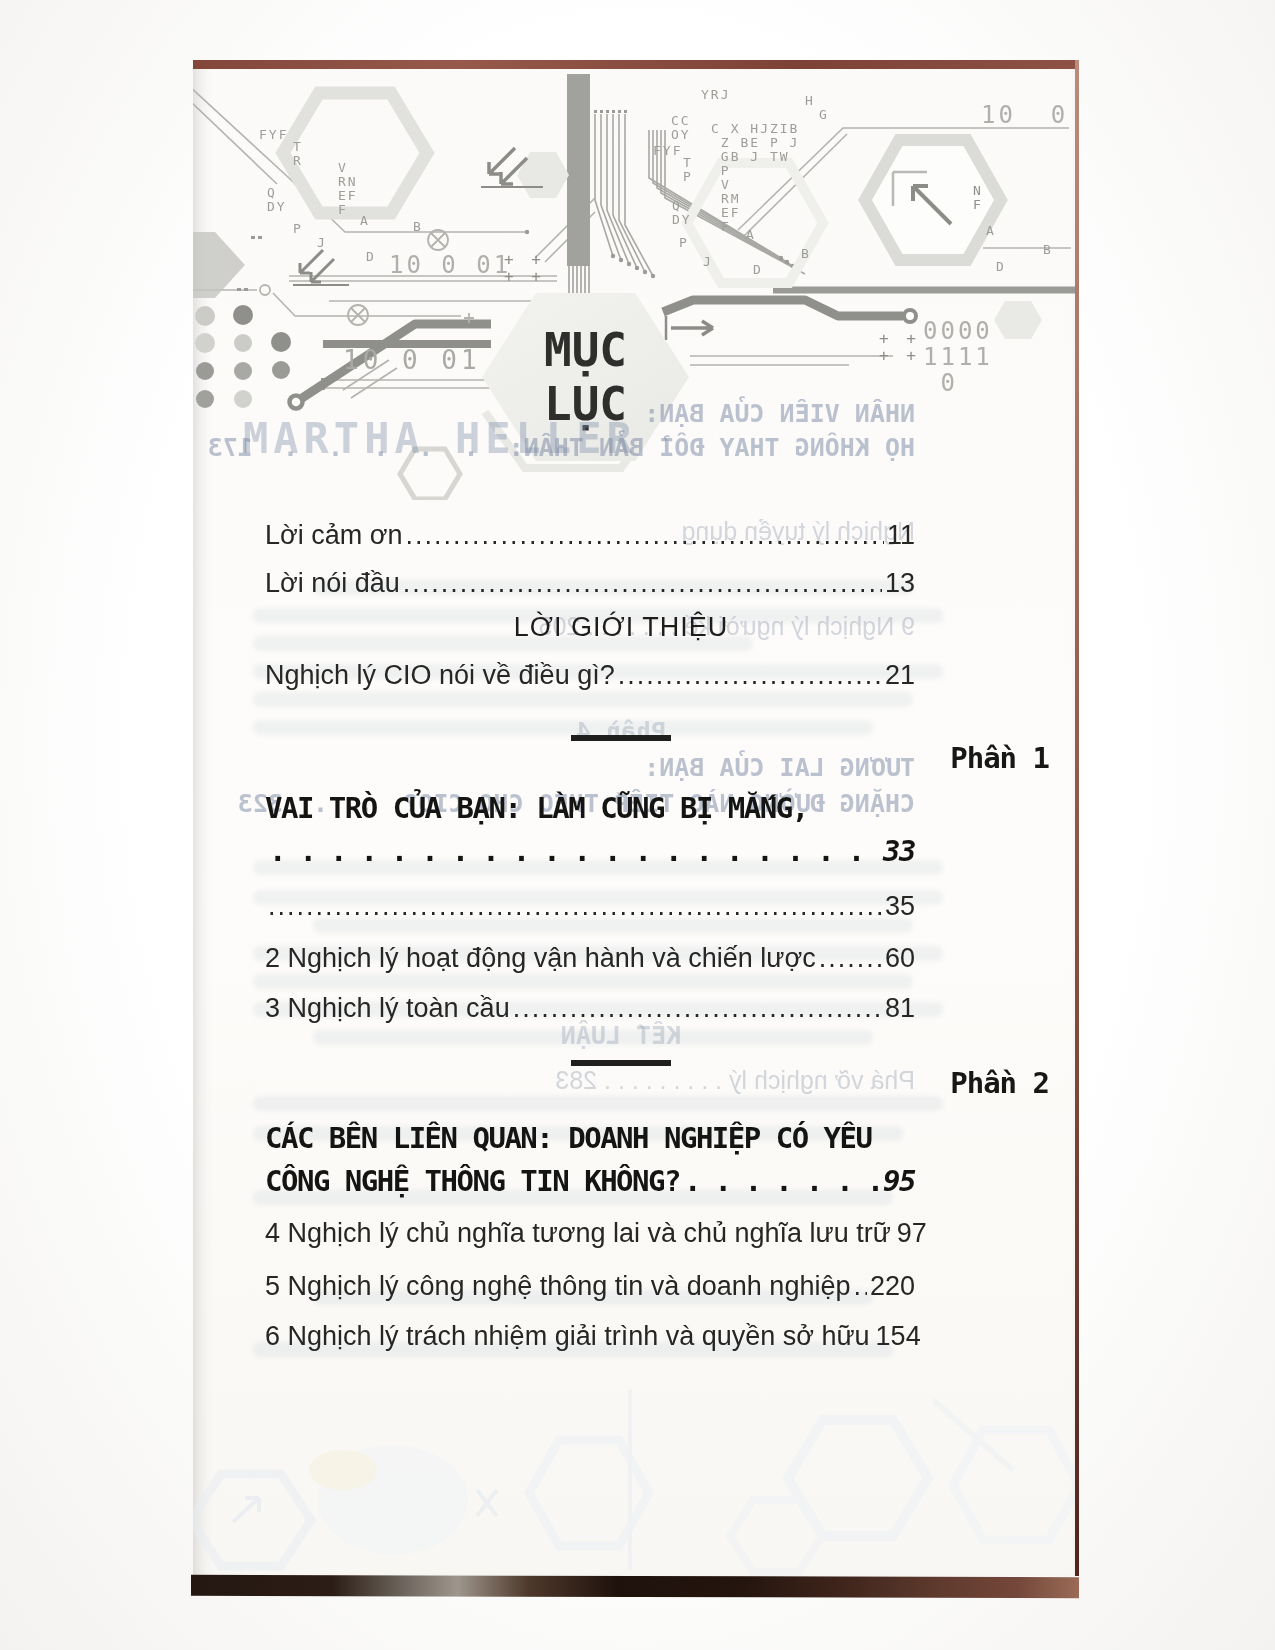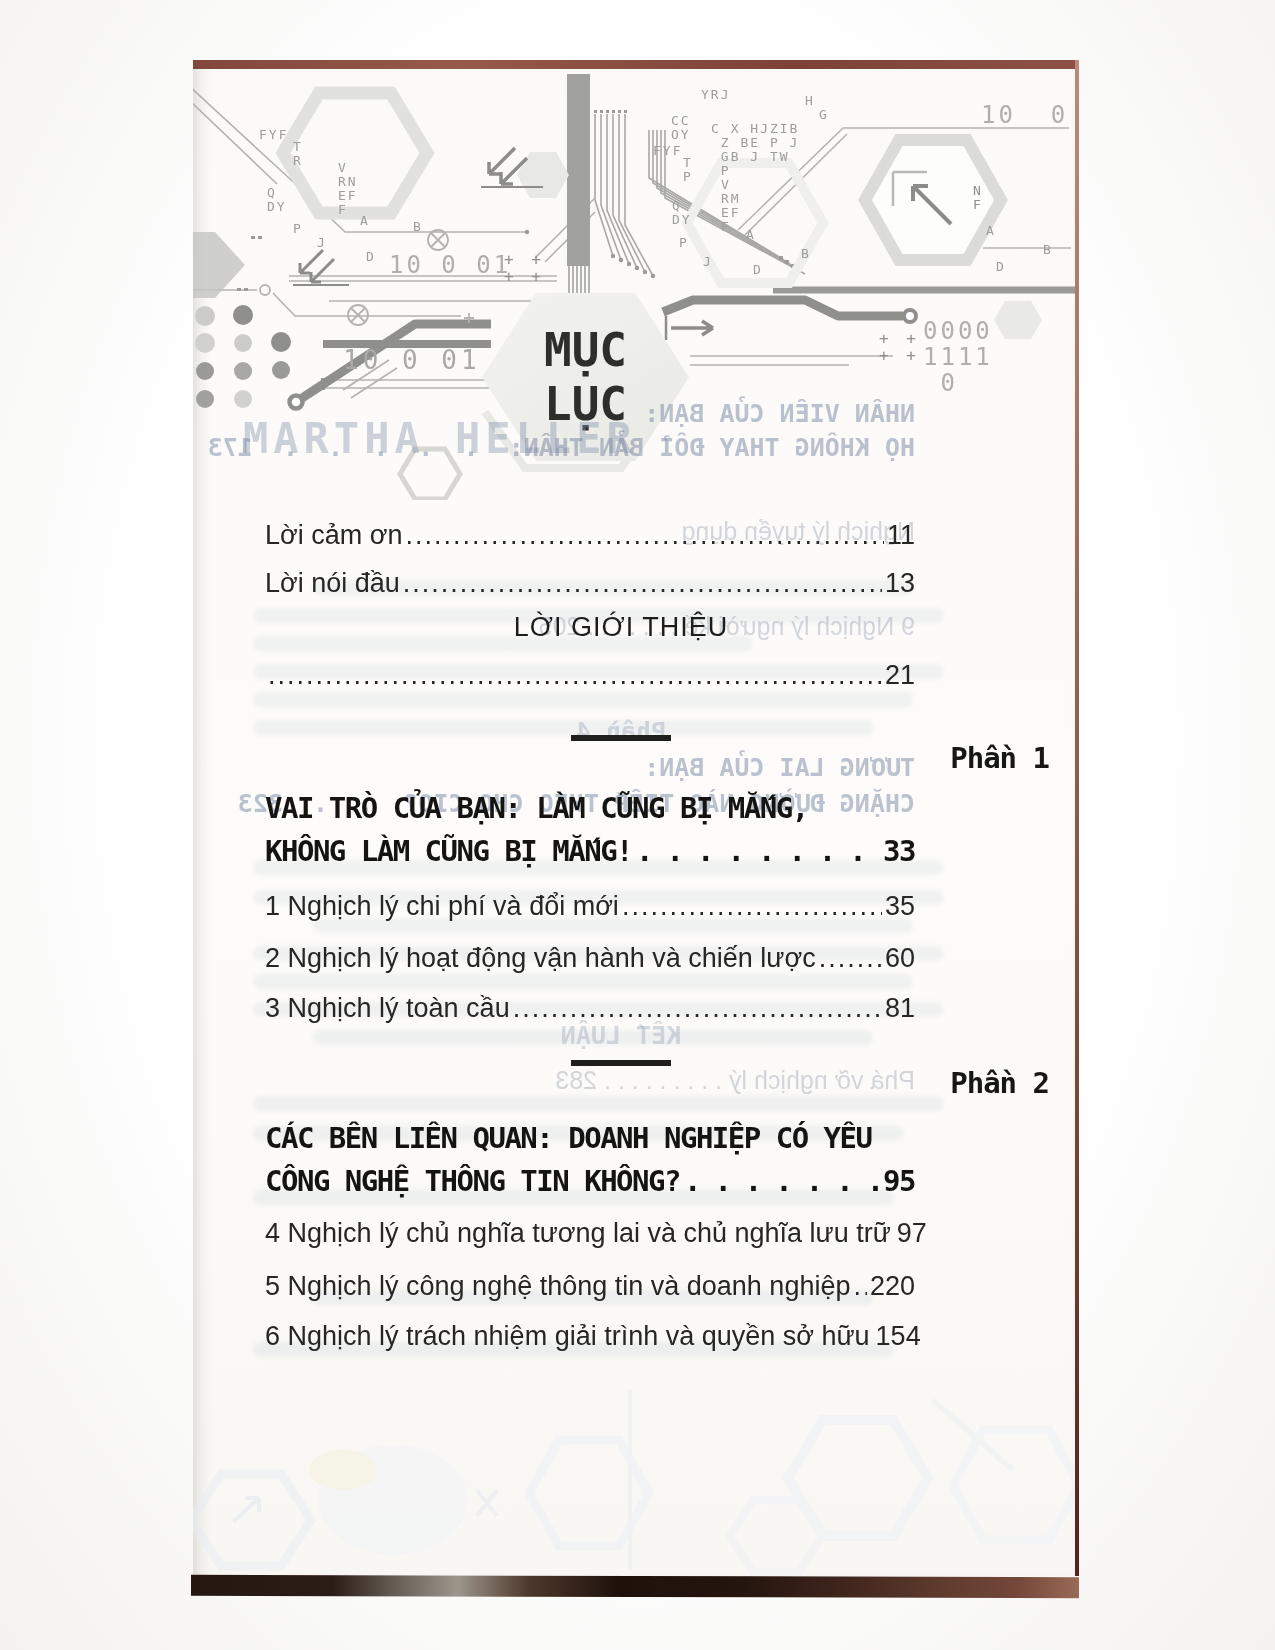--- a/index.html
+++ b/index.html
@@ -59,21 +59,21 @@
   .heading-center{position:absolute;left:0;width:856px;text-align:center;
     font:27px "Liberation Sans",sans-serif;letter-spacing:1px;color:#1d1d1b;}
   .kicker{position:absolute;left:0;width:856px;text-align:right;
     font:bold 29px "DejaVu Sans Mono",monospace;letter-spacing:-1px;color:#171715;}
   .divider{position:absolute;left:378px;width:100px;height:6px;background:#1f1f1d;}
   .ptitle{position:absolute;left:72px;width:650px;
     font:bold 29px/36px "DejaVu Sans Mono",monospace;letter-spacing:-1.5px;color:#141412;white-space:nowrap;}
   .ptitle-row{position:absolute;left:72px;width:650px;display:flex;align-items:baseline;
     font:bold 29px/36px "DejaVu Sans Mono",monospace;letter-spacing:-1.5px;color:#141412;}
   .ptitle-row .dots-sparse{flex:1;overflow:hidden;white-space:nowrap;letter-spacing:13px;margin:0 4px;}
-  .ptitle-row .pg{white-space:nowrap;}
+  .ptitle-row .pg{white-space:nowrap;font-style:italic;}
 </style>
 </head>
 <body>
 
 <div class="photo">
   <div class="page">
 
     <svg class="circuit-svg" width="886" height="440" viewBox="0 0 886 440">
 
       <g stroke="#b3b3af" stroke-width="1.6" fill="none">
@@ -314,35 +314,34 @@
     </div>
     <div class="row" style="top:507px">
       <span class="lbl">Lời nói đầu</span>
       <span class="dots">................................................................................................................................................................</span>
       <span class="pg">13</span>
     </div>
 
     <div class="heading-center" style="top:552px">LỜI GIỚI THIỆU</div>
 
     <div class="row" style="top:599px">
+      <span class="lbl">Nghịch lý CIO nói về điều gì?</span>
       <span class="dots">................................................................................................................................................................</span>
       <span class="pg">21</span>
     </div>
 
     <div class="divider" style="top:675px"></div>
     <div class="kicker" style="top:681px">Phần 1</div>
     <div class="ptitle" style="top:730px">VAI TRÒ CỦA BẠN: LÀM CŨNG BỊ MẮNG,</div>
     <div class="ptitle-row" style="top:773px">
-      <span>KHÔNG LÀM CŨNG BỊ MẮNG!</span>
       <span class="dots-sparse">............................................................</span>
       <span class="pg">33</span>
     </div>
 
     <div class="row" style="top:830px">
-      <span class="lbl">1 Nghịch lý chi phí và đổi mới</span>
       <span class="dots">................................................................................................................................................................</span>
       <span class="pg">35</span>
     </div>
     <div class="row" style="top:882px">
       <span class="lbl">2 Nghịch lý hoạt động vận hành và chiến lược</span>
       <span class="dots">................................................................................................................................................................</span>
       <span class="pg">60</span>
     </div>
     <div class="row" style="top:932px">
       <span class="lbl">3 Nghịch lý toàn cầu</span>

